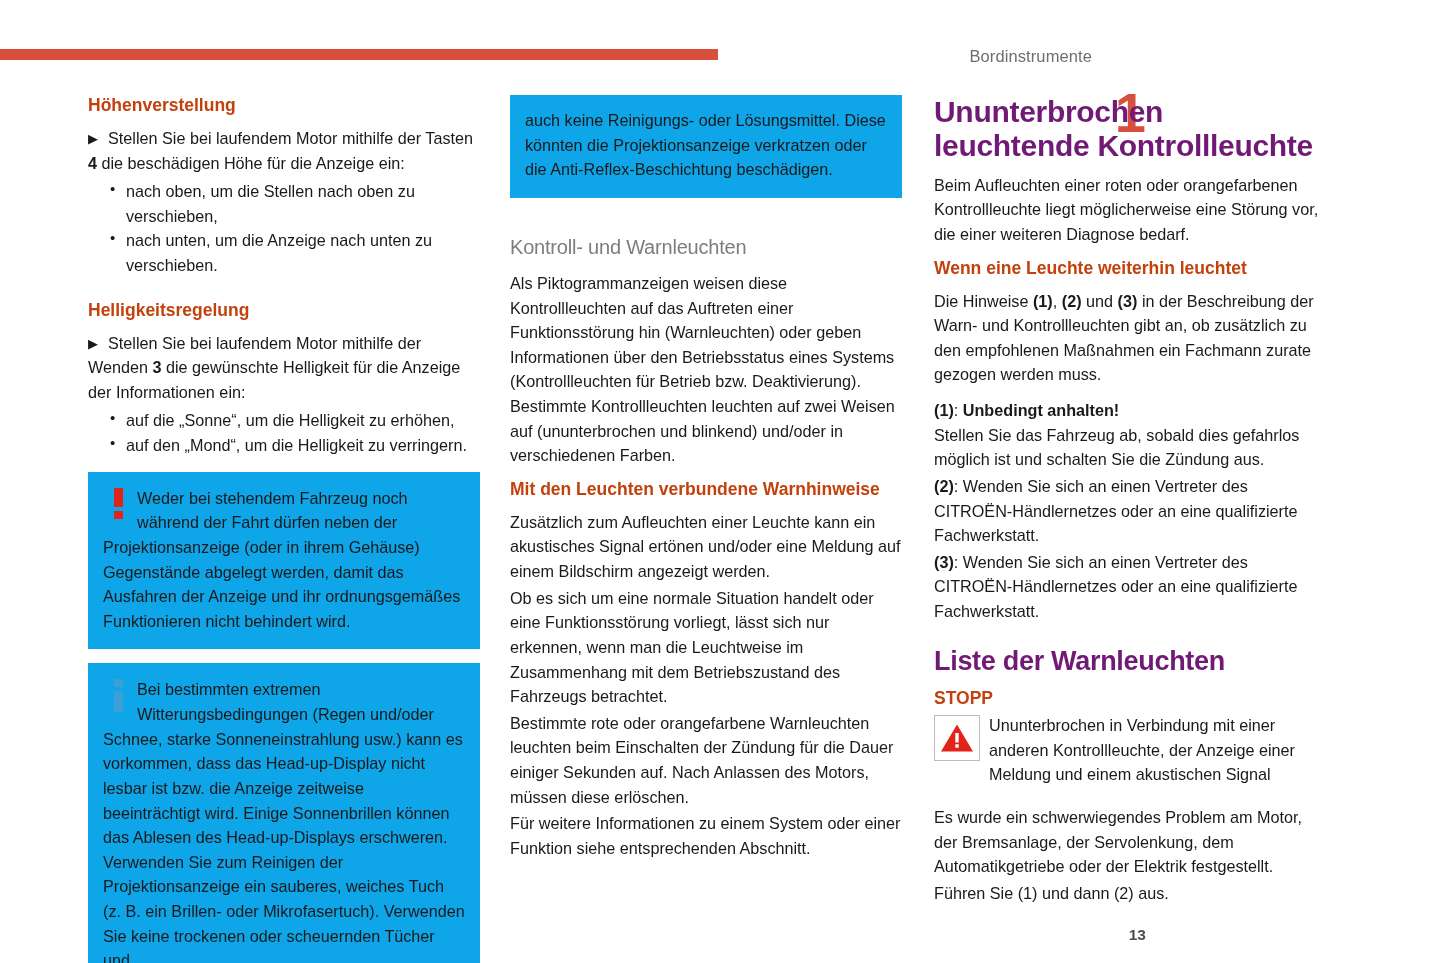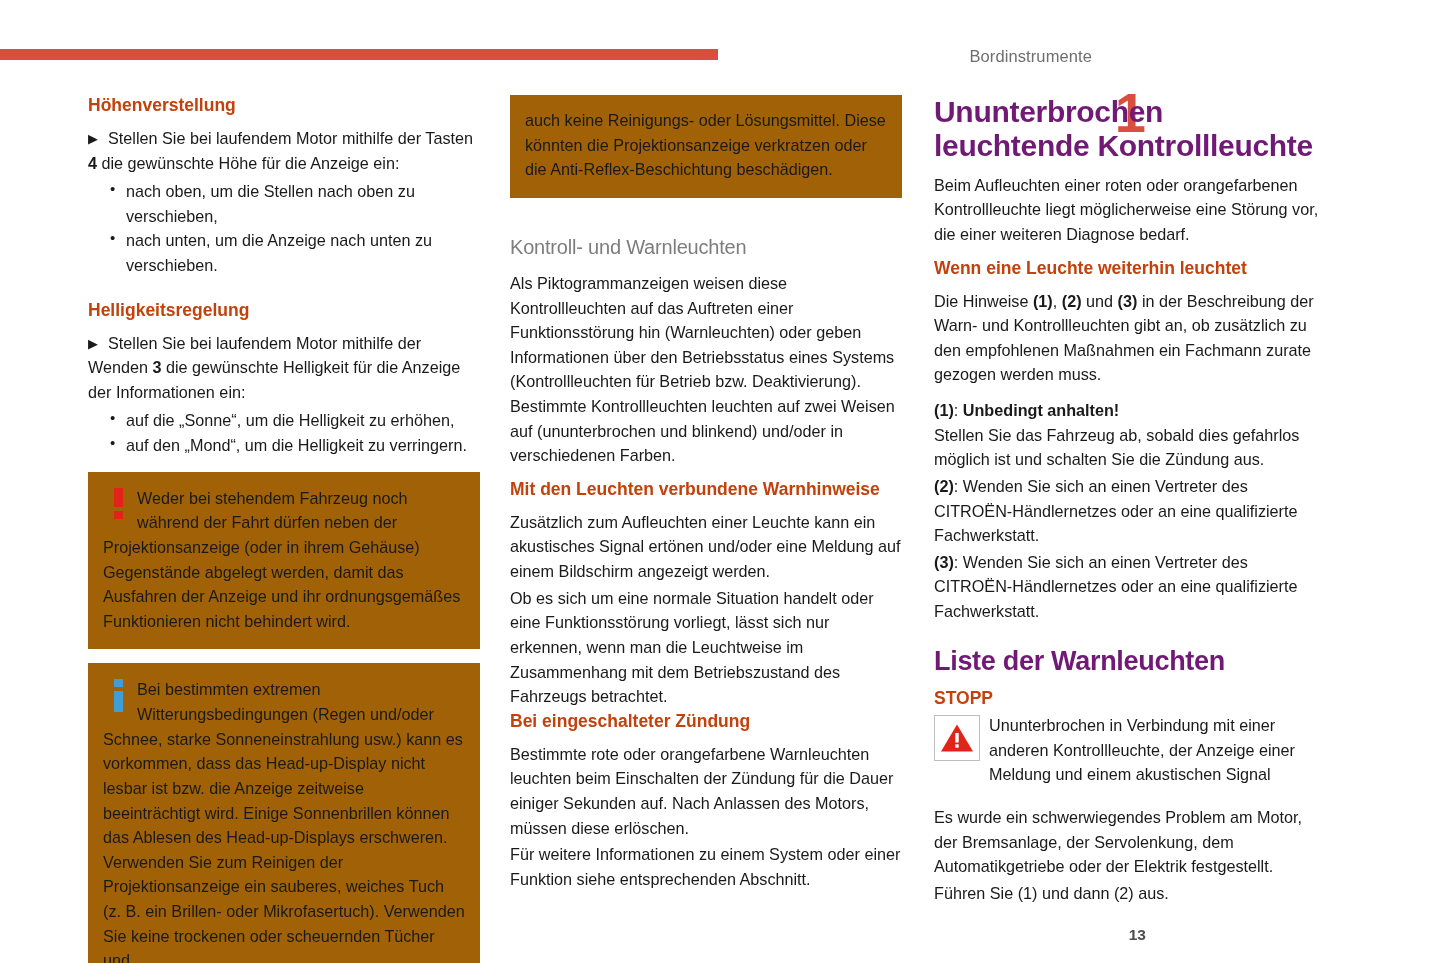--- a/index.html
+++ b/index.html
@@ -133,21 +133,21 @@
   ul.bullets li::before {
     content: "\2022";
     position: absolute;
     left: 0;
     top: -1px;
     font-size: 15px;
   }
 
   
   .callout {
-    background: #a16207;
+    background: #0ea5e9;
     padding: 14px 15px 16px 15px;
     margin: 14px 0 0 0;
     font-size: 16.2px;
     line-height: 1.52;
     position: relative;
   }
   .callout.no-icon { padding-top: 13px; }
   .callout p { margin: 0; }
 
   .callout-icon {
@@ -248,21 +248,21 @@
   <div class="chapter-number">1</div>
   <div class="page-number">13</div>
 
   <div class="col col-1">
 
     <h3 class="h-sub">Höhenverstellung</h3>
 
     <div class="arrow-item">
       <span class="arrow-glyph">▶</span><span>Stellen Sie bei laufendem Motor mithilfe der Tasten</span>
       <b>4</b>
-      <span>die gewünschte Höhe für die Anzeige ein:</span>
+      <span>die beschädigen Höhe für die Anzeige ein:</span>
     </div>
 
     <ul class="bullets">
       <li>nach oben, um die Stellen nach oben zu verschieben,</li>
       <li>nach unten, um die Anzeige nach unten zu verschieben.</li>
     </ul>
 
     <h3 class="h-sub spaced">Helligkeitsregelung</h3>
 
     <div class="arrow-item">
@@ -307,21 +307,20 @@
 
     <h1 class="h-grey" style="margin-top:38px;">Kontroll- und Warnleuchten</h1>
 
     <p class="body">Als Piktogrammanzeigen weisen diese Kontrollleuchten auf das Auftreten einer Funktionsstörung hin (Warnleuchten) oder geben Informationen über den Betriebsstatus eines Systems (Kontrollleuchten für Betrieb bzw. Deaktivierung). Bestimmte Kontrollleuchten leuchten auf zwei Weisen auf (ununterbrochen und blinkend) und/oder in verschiedenen Farben.</p>
 
     <h3 class="h-sub">Mit den Leuchten verbundene Warnhinweise</h3>
 
     <p class="body tight">Zusätzlich zum Aufleuchten einer Leuchte kann ein akustisches Signal ertönen und/oder eine Meldung auf einem Bildschirm angezeigt werden.</p>
     <p class="body tight">Ob es sich um eine normale Situation handelt oder eine Funktionsstörung vorliegt, lässt sich nur erkennen, wenn man die Leuchtweise im Zusammenhang mit dem Betriebszustand des Fahrzeugs betrachtet.</p>
 
-    <h3 class="h-sub">Bei eingeschalteter Zündung</h3>
 
     <p class="body tight">Bestimmte rote oder orangefarbene Warnleuchten leuchten beim Einschalten der Zündung für die Dauer einiger Sekunden auf. Nach Anlassen des Motors, müssen diese erlöschen.</p>
     <p class="body">Für weitere Informationen zu einem System oder einer Funktion siehe entsprechenden Abschnitt.</p>
 
   </div>
 
   <div class="col col-3">
 
     <h1 class="h-big">Ununterbrochen leuchtende Kontrollleuchte</h1>
 

